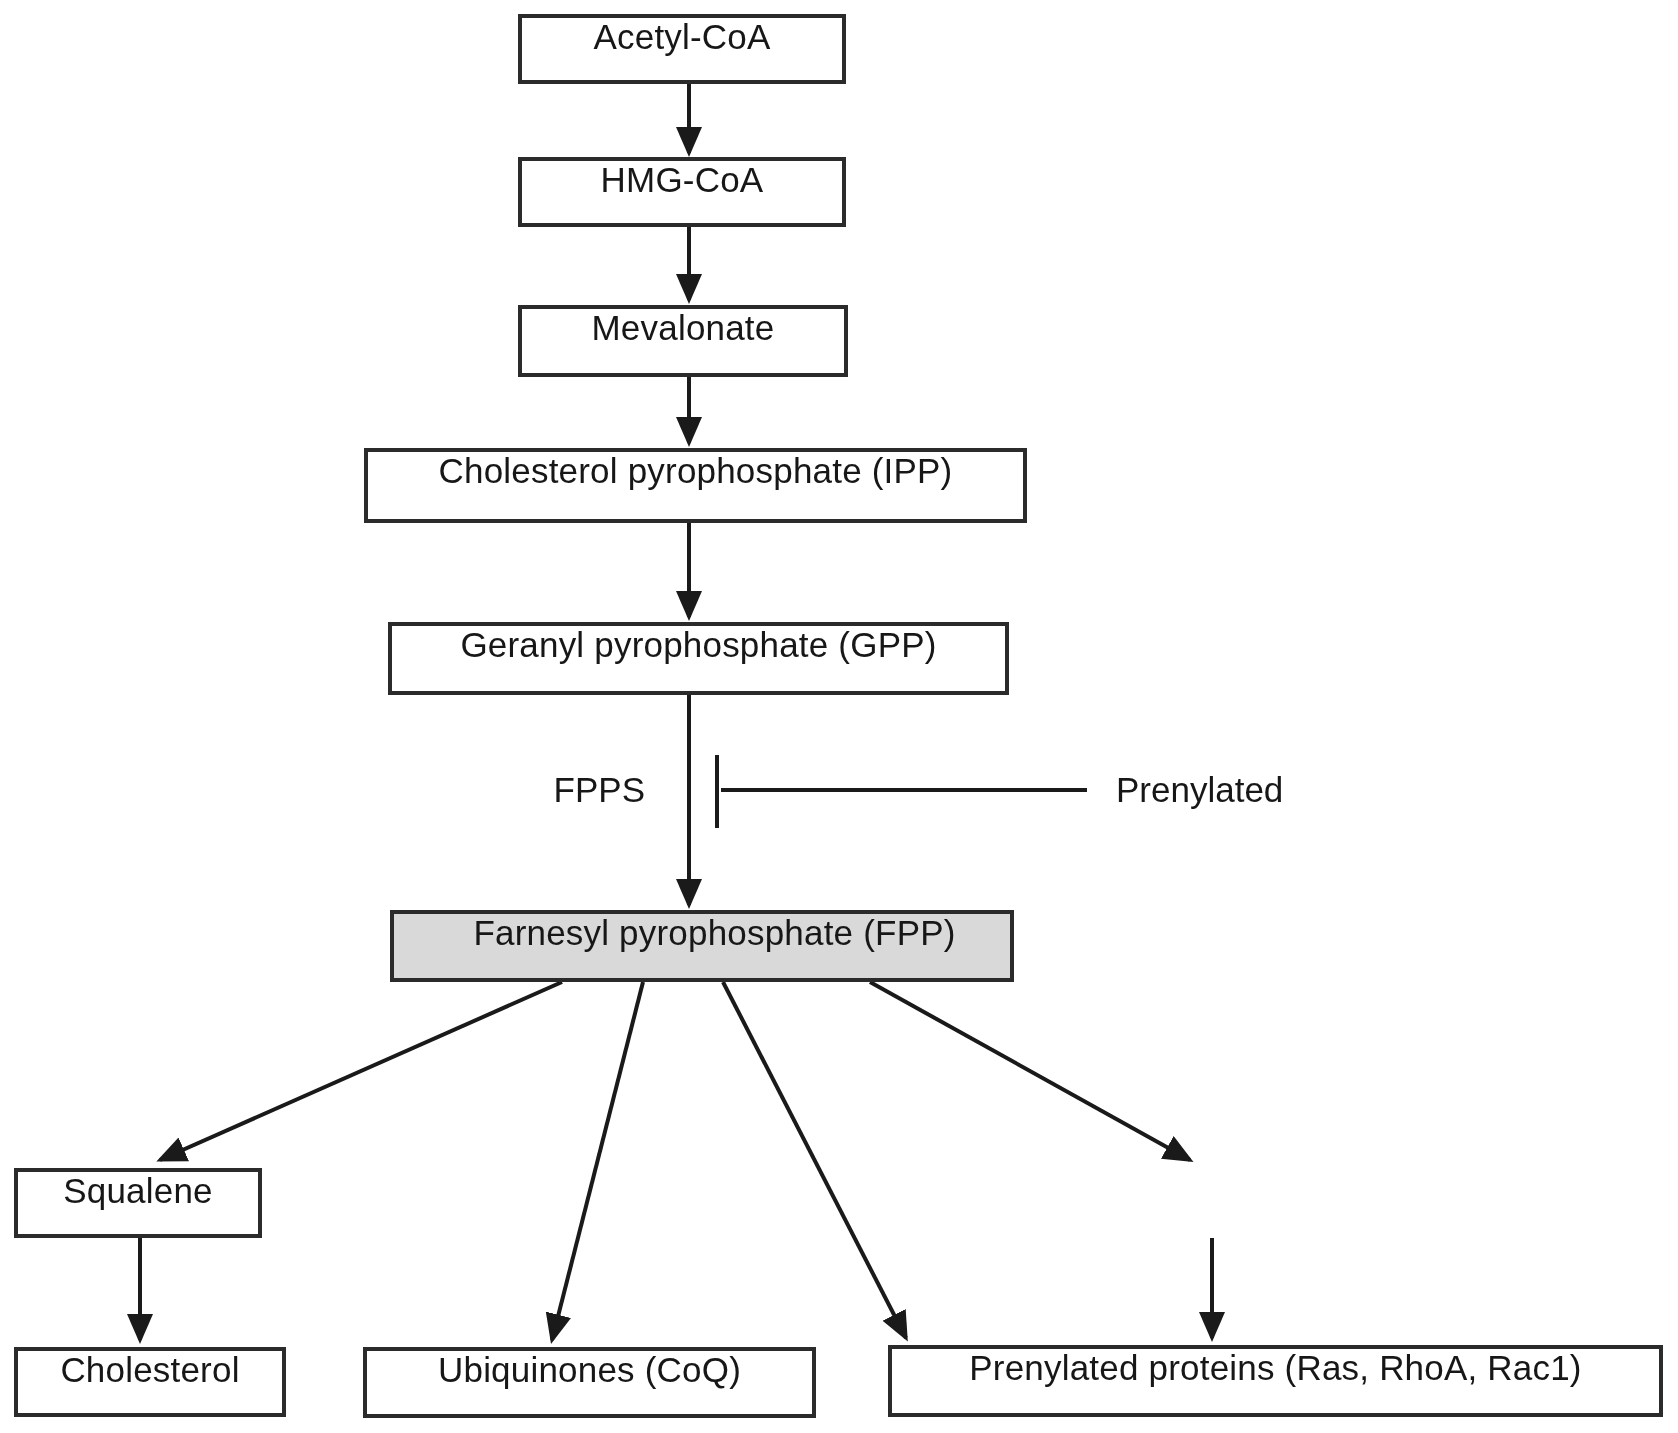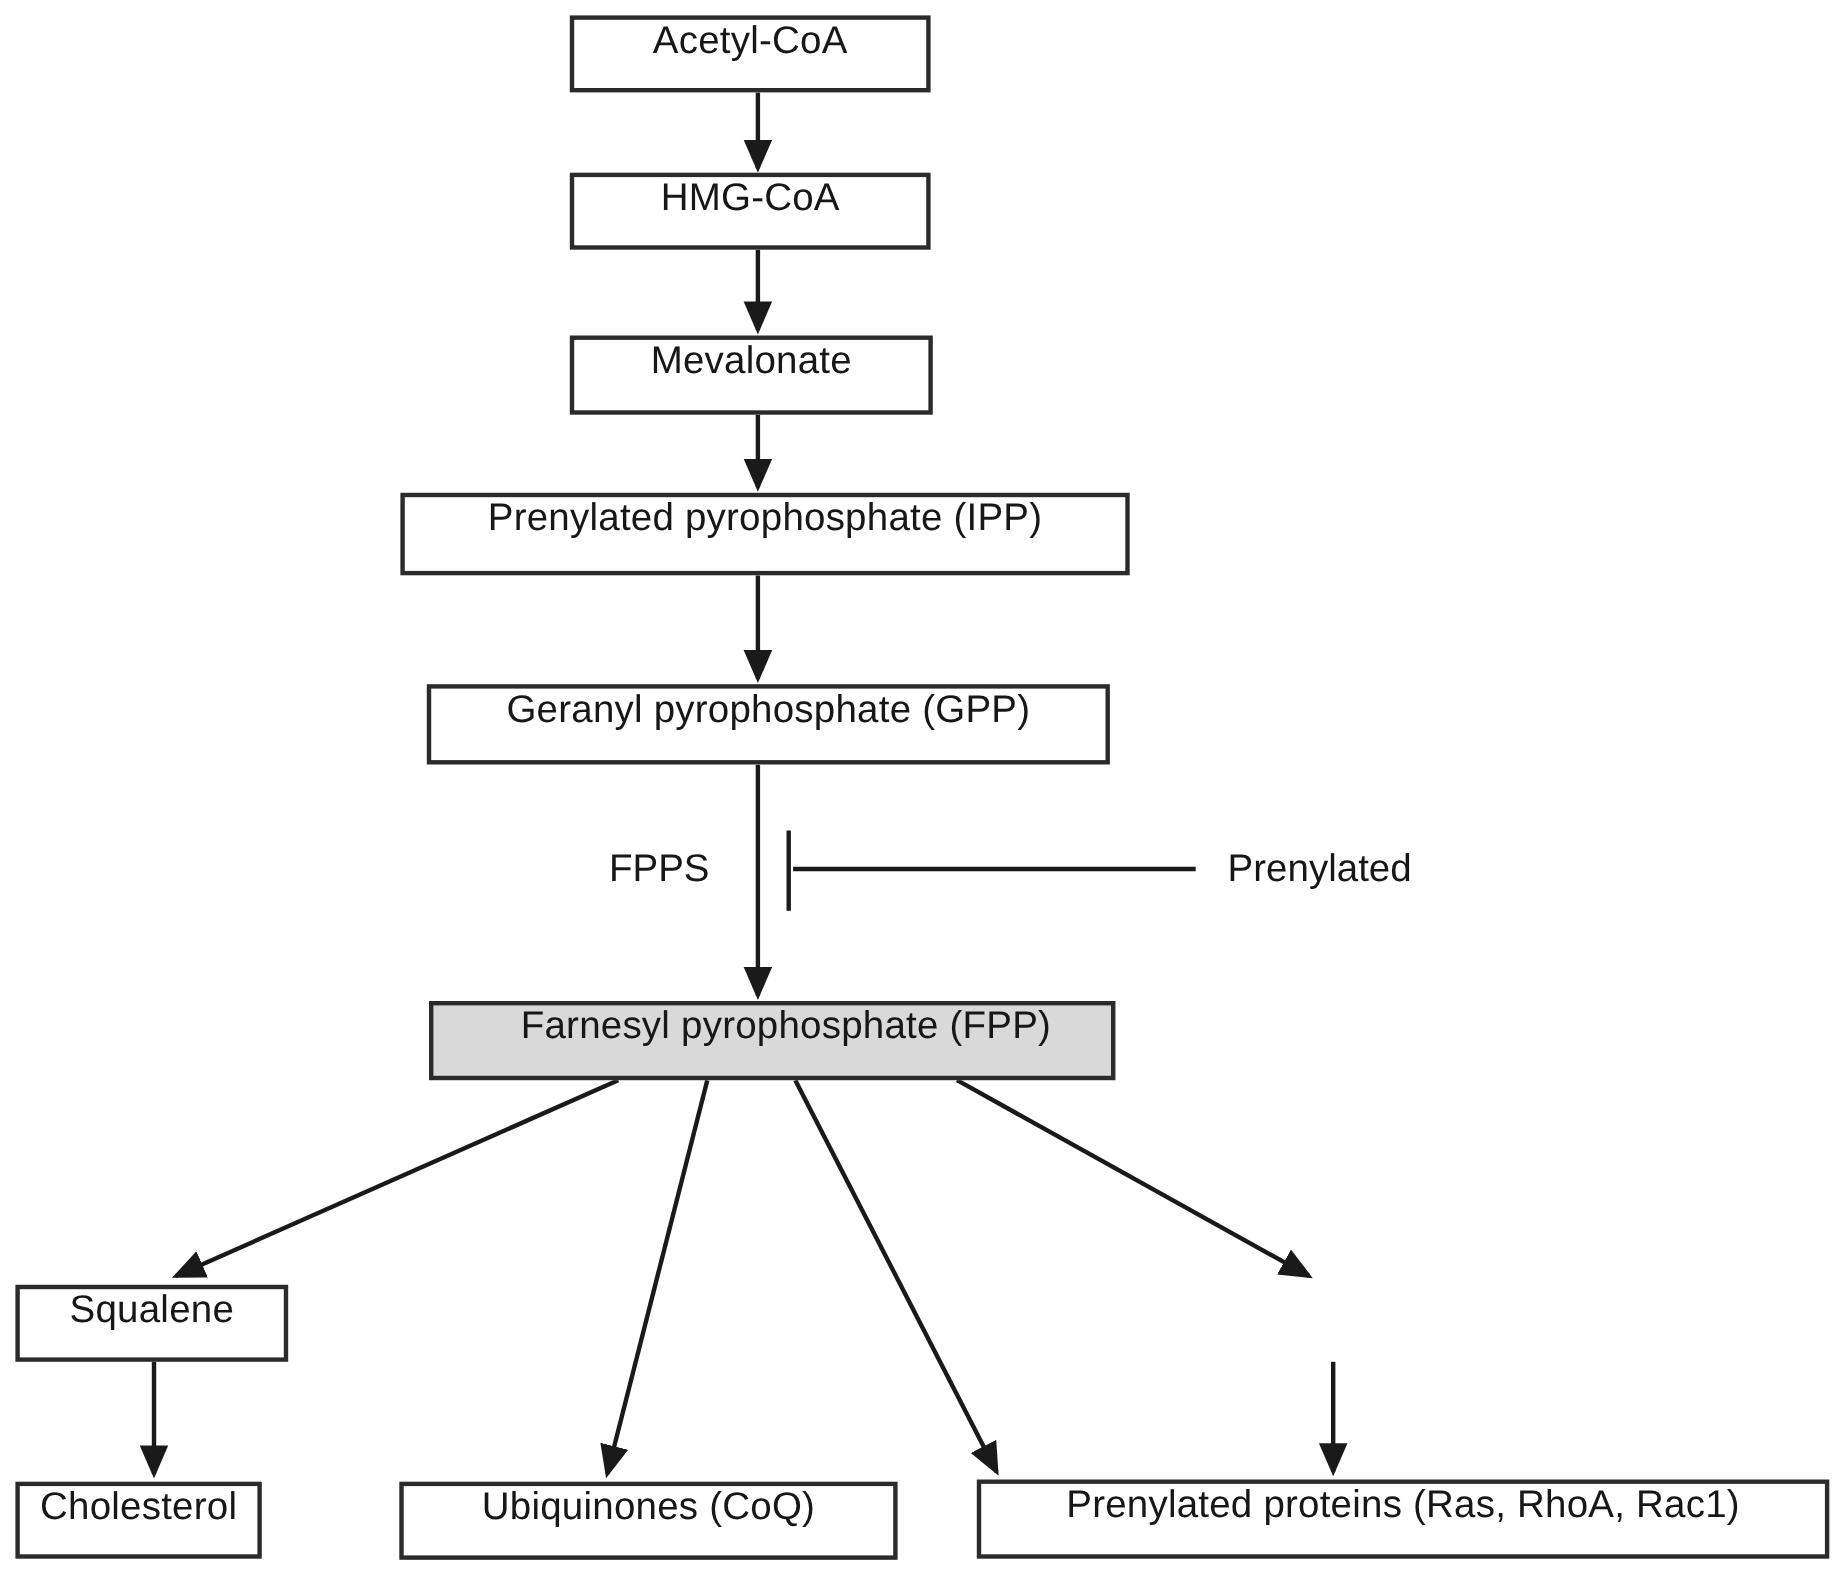--- a/index.html
+++ b/index.html
@@ -63,21 +63,21 @@
     white-space:nowrap;
   }
   
   #n-acetyl     {left:518px; top:14px;   width:328px; height:70px;}
   #n-hmg        {left:518px; top:157px;  width:328px; height:70px;}
   #n-mevalonate {left:518px; top:305px;  width:330px; height:72px;}
   #n-ipp        {left:364px; top:448px;  width:663px; height:75px;}
   #n-gpp        {left:388px; top:622px;  width:621px; height:73px;}
   #n-fpp        {left:390px; top:910px;  width:624px; height:72px;}
   #n-squalene   {left:14px;  top:1168px; width:248px; height:70px;}
-  #n-cholesterol{left:14px;  top:1347px; width:224px; height:70px;}
+  #n-cholesterol{left:14px;  top:1347px; width:272px; height:70px;}
   #n-ubiquinones{left:363px; top:1347px; width:453px; height:71px;}
   #n-ggpp       {left:888px; top:1167px; width:775px; height:71px;}
   #n-prenylated {left:888px; top:1345px; width:775px; height:72px;}
   
   #lbl-fpps{left:430px; top:770px; width:215px; text-align:right;}
   #lbl-alendronate{left:1116px; top:770px;}
 </style>
 </head>
 <body>
 
@@ -112,21 +112,21 @@
 
   <div class="node" id="n-hmg">
     <span>HMG-CoA</span>
   </div>
 
   <div class="node" id="n-mevalonate">
     <span>Mevalonate</span>
   </div>
 
   <div class="node" id="n-ipp">
-    <span>Prenylated pyrophosphate (IPP)</span>
+    <span>Cholesterol pyrophosphate (IPP)</span>
   </div>
 
   <div class="node" id="n-gpp">
     <span>Geranyl pyrophosphate (GPP)</span>
   </div>
 
   <div class="float-label" id="lbl-fpps">FPPS</div>
   <div class="float-label" id="lbl-alendronate">Prenylated</div>
 
   <div class="node highlight" id="n-fpp">

